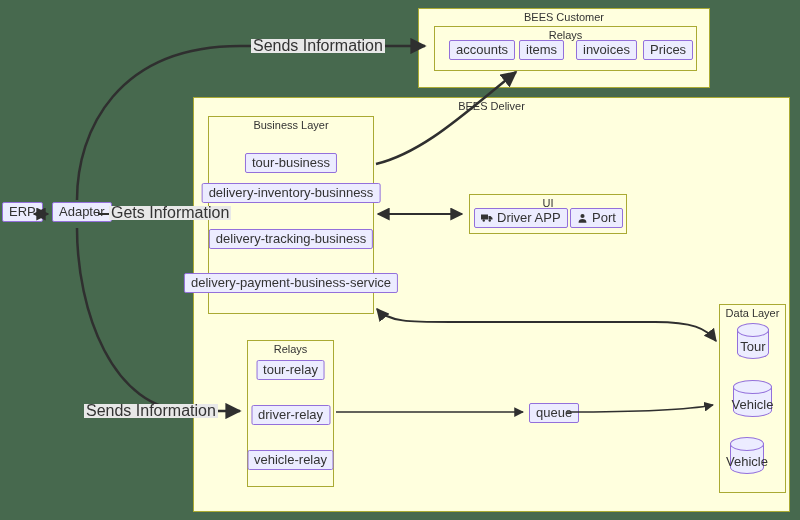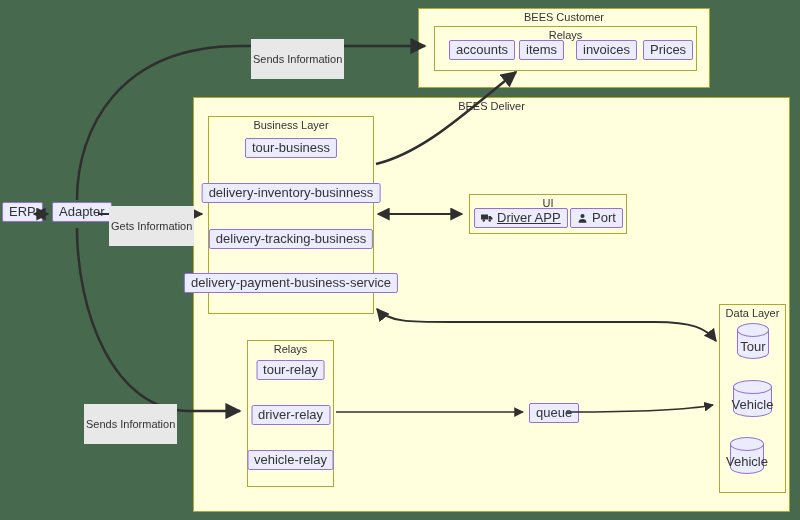--- a/index.html
+++ b/index.html
@@ -73,22 +73,22 @@
   #edges {
     position: absolute; inset: 0;
     width: 800px; height: 520px;
     z-index: 3;
     pointer-events: none;
   }
   .edge-label {
     position: absolute;
     background: #e8e8e8;
     color: #333;
-    font-size: 11px;
-    padding: 13px 2px;
+    font-size: 16px;
+    padding: 0 2px;
     line-height: 14px;
     white-space: nowrap;
     z-index: 4;
   }
   .icon { display: inline-flex; flex: 0 0 auto; }
 </style>
 </head>
 <body>
 
 <div id="stage">
@@ -105,29 +105,29 @@
       <div class="node" style="left:141px; top:13px;">invoices</div>
       <div class="node" style="left:208px; top:13px;">Prices</div>
     </div>
   </div>
 
   <div class="container" style="left:193px; top:97px; width:597px; height:415px;">
     <div class="ctitle">BEES Deliver</div>
 
     <div class="container" style="left:14px; top:18px; width:166px; height:198px;">
       <div class="ctitle">Business Layer</div>
-      <div class="node centered" style="top:21px;">tour-business</div>
+      <div class="node centered" style="top:36px;">tour-business</div>
       <div class="node centered" style="top:66px;">delivery-inventory-businness</div>
       <div class="node centered" style="top:112px;">delivery-tracking-business</div>
       <div class="node centered" style="top:156px;">delivery-payment-business-service</div>
     </div>
 
     <div class="container" style="left:275px; top:96px; width:158px; height:40px;">
       <div class="ctitle">UI</div>
-      <div class="node" style="left:4px; top:13px;text-decoration:underline;">
+      <div class="node" style="left:4px; top:13px;">
         <span class="icon">
           <svg width="12" height="12" viewBox="0 0 24 24" fill="#333">
             <rect x="0" y="5" width="14" height="10"></rect>
             <path d="M15 8h4l4 4v3h-8z"></path>
             <circle cx="5.5" cy="17" r="2.4"></circle>
             <circle cx="17.5" cy="17" r="2.4"></circle>
           </svg>
         </span>
         <span>Driver APP</span>
       </div>

